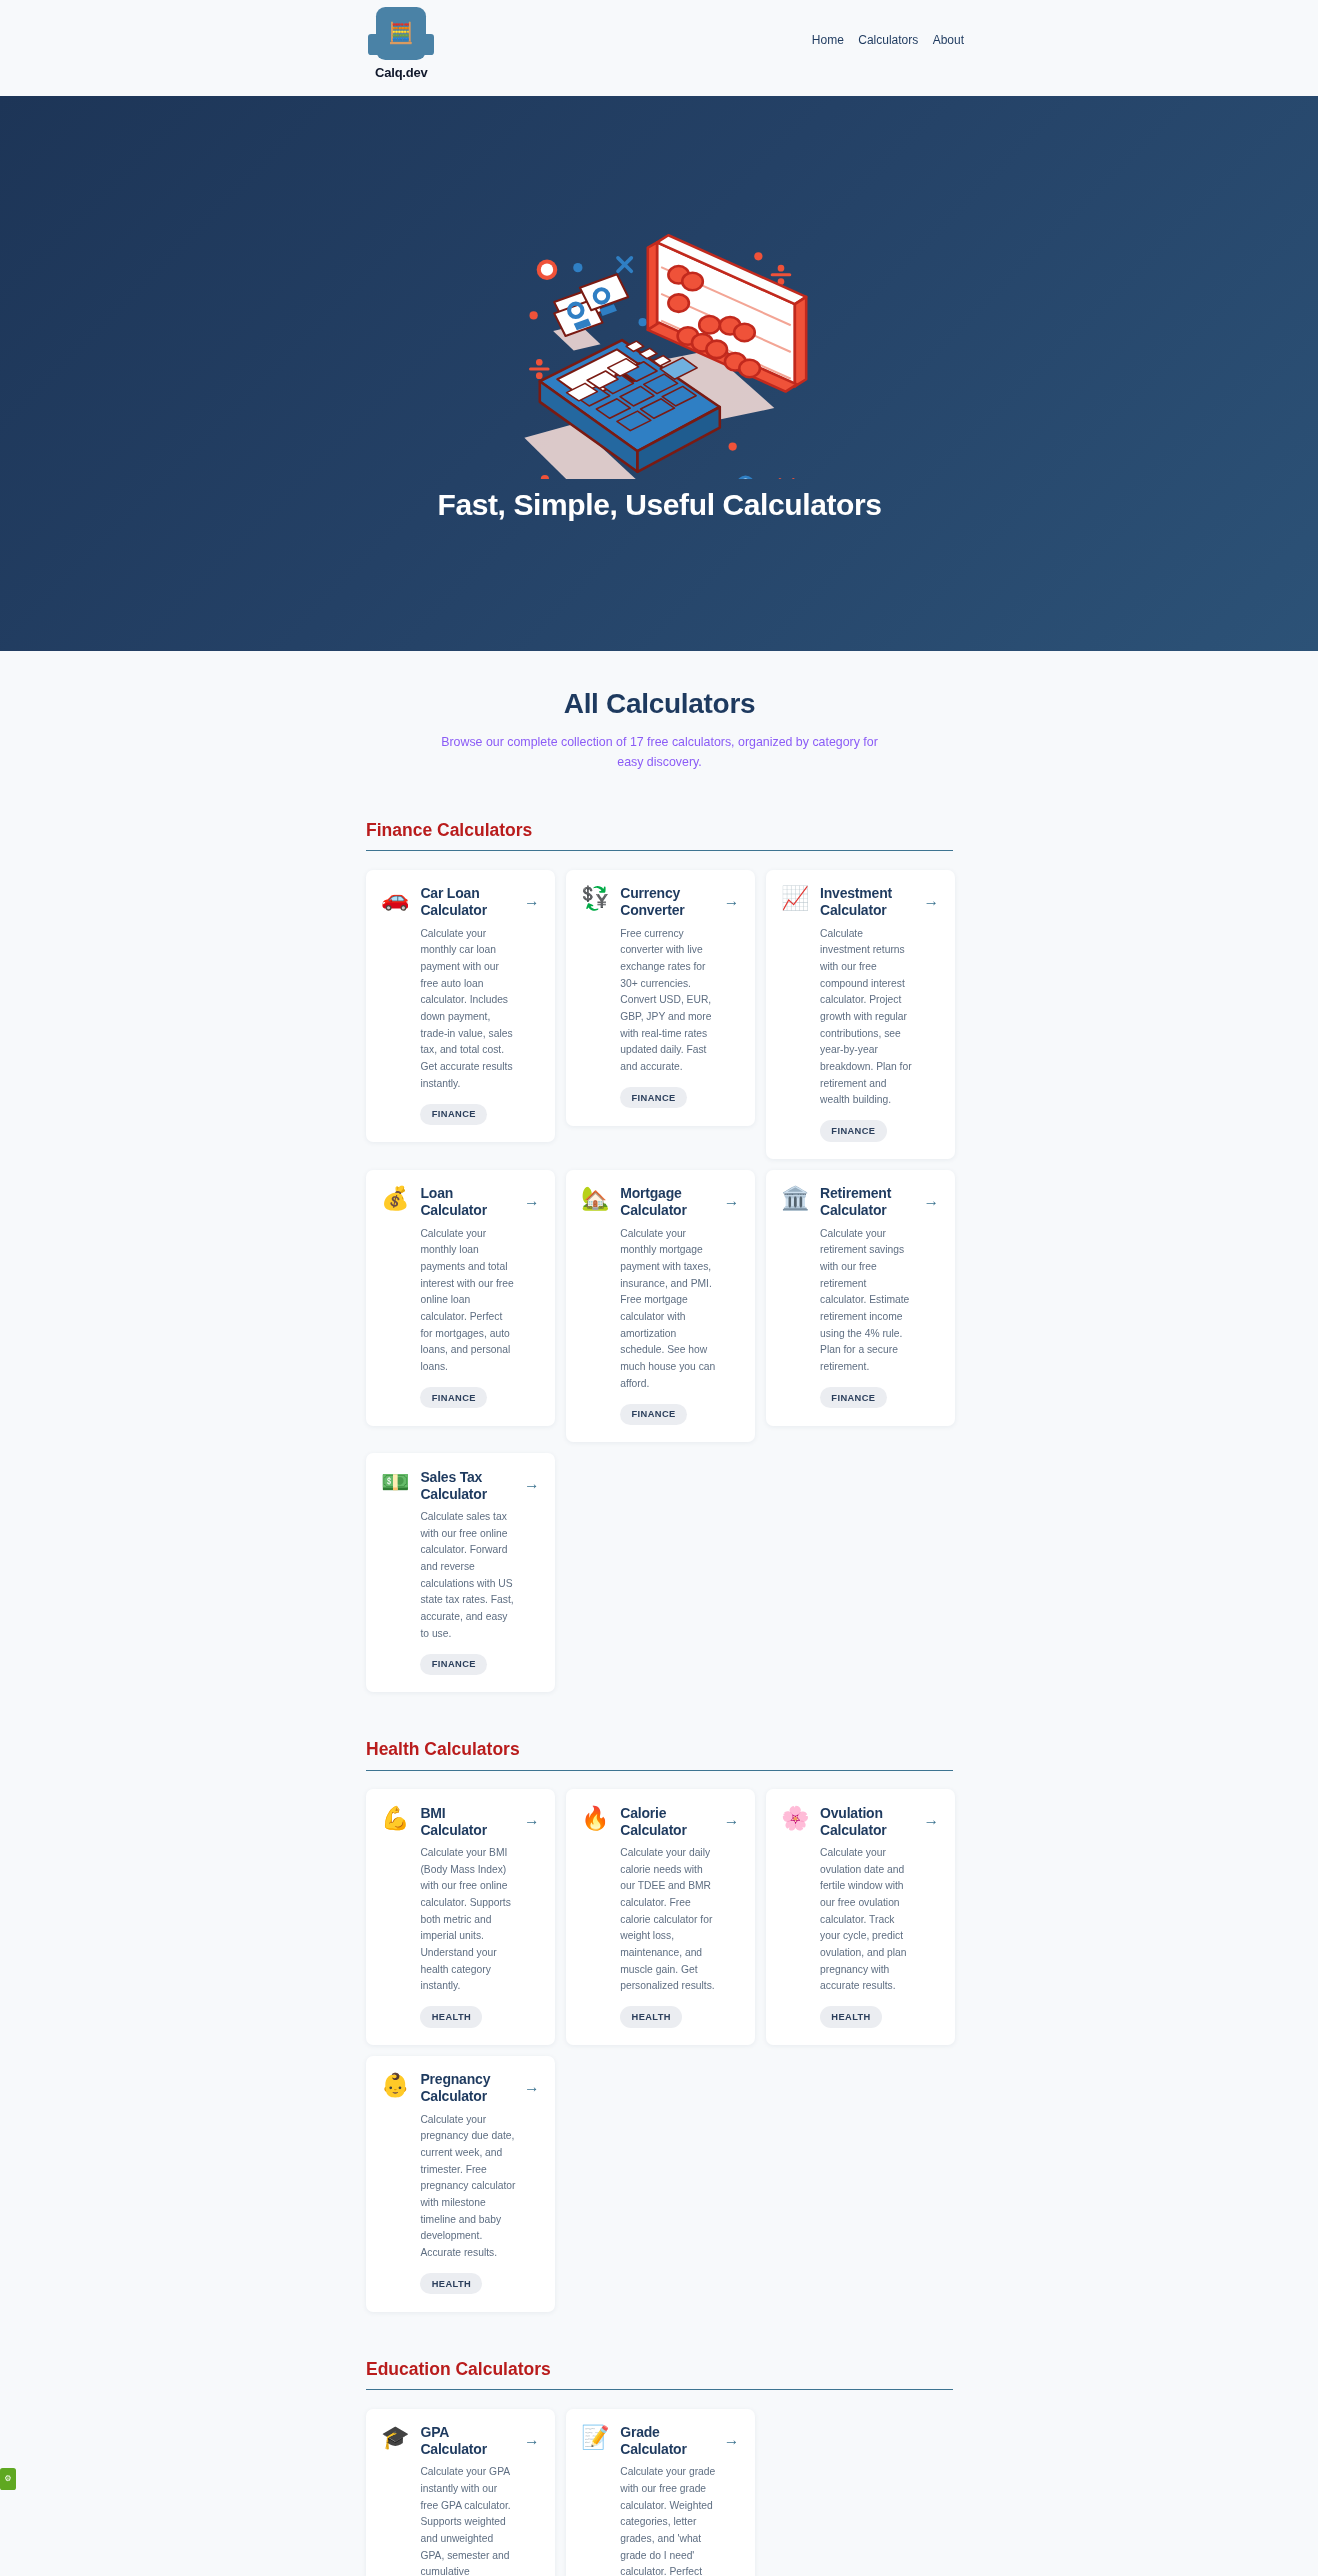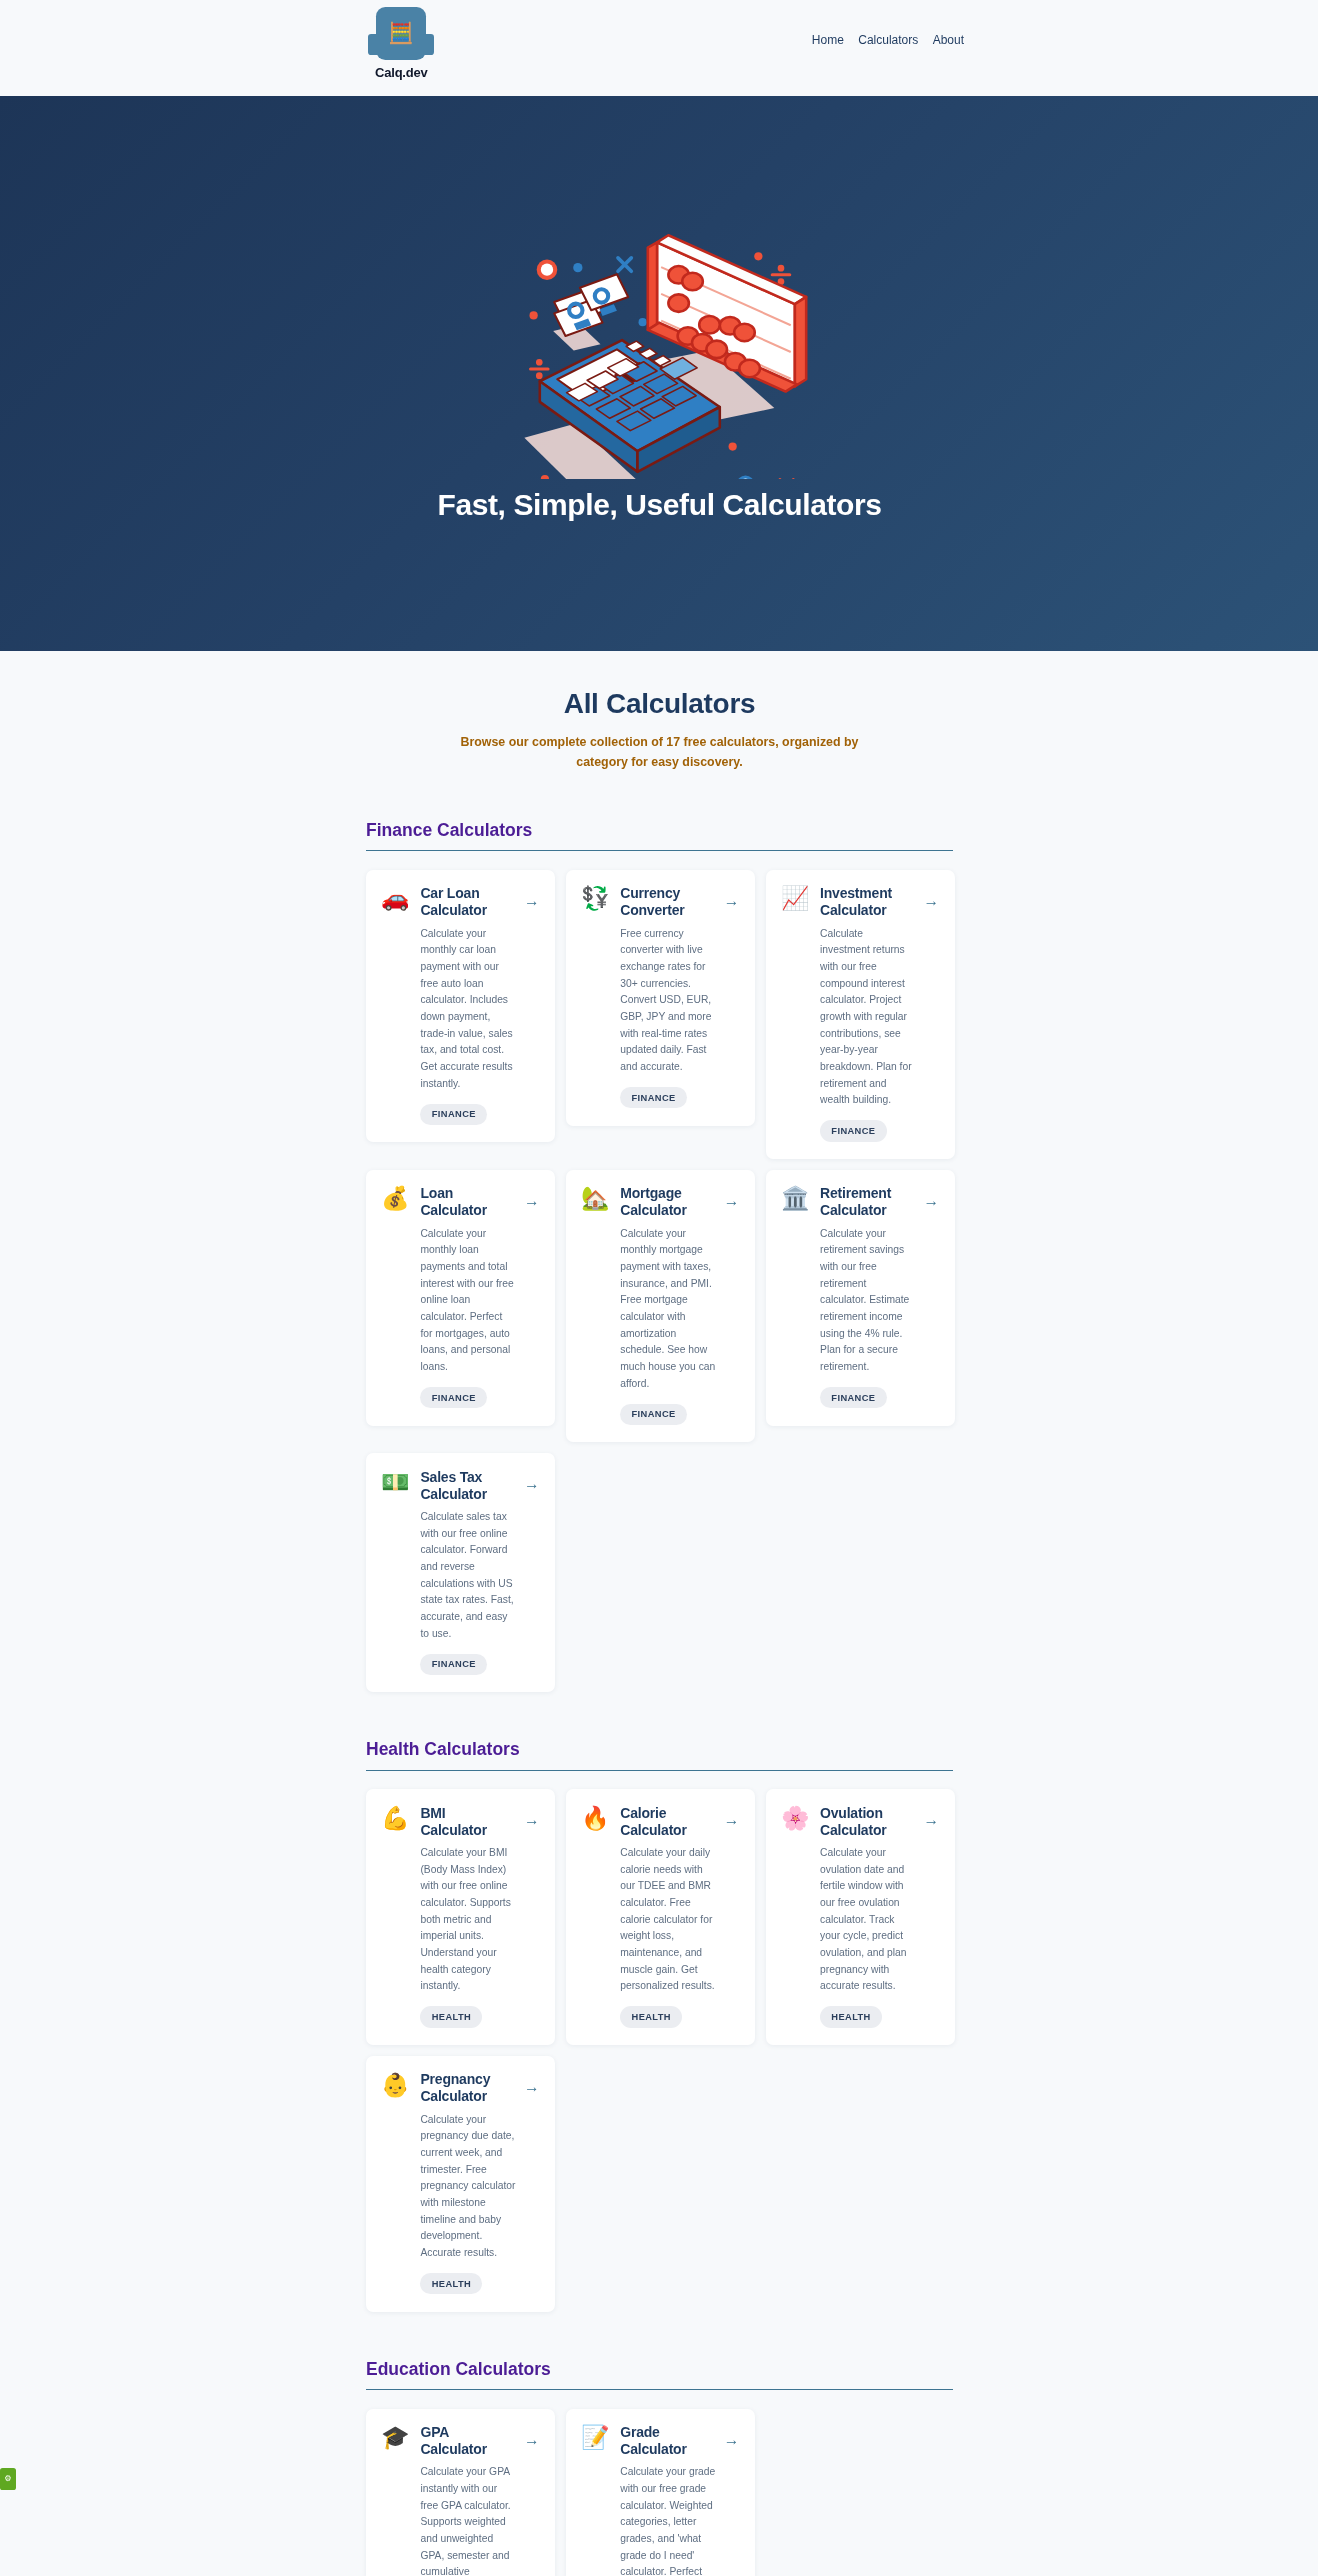--- a/index.html
+++ b/index.html
@@ -72,28 +72,28 @@
     font-size: 30px; font-weight: 700; color: #ffffff; letter-spacing: -0.4px;
     position: relative; z-index: 3;
   }
 
   
   .all-intro { padding-top: 37px; text-align: center; }
   .all-title { font-size: 28px; font-weight: 700; color: #1e3a5f; letter-spacing: -0.3px; }
   .all-desc {
     margin: 13.4px auto 0;
     width: 453px;
-    font-size: 12.4px; line-height: 1.6; color: #a16207; font-weight: bold;
+    font-size: 12.4px; line-height: 1.6; color: #8b5cf6;
   }
 
   
   .container { width: 587px; margin: 0 auto; }
   .category { margin-top: 47px; }
   .cat-head {
-    font-size: 17.5px; font-weight: 700; color: #4c1d95;
+    font-size: 17.5px; font-weight: 700; color: #b91c1c;
     padding-bottom: 9.3px;
     border-bottom: 1.5px solid #3d7491;
   }
   .card-grid {
     margin-top: 18.5px;
     display: grid;
     grid-template-columns: repeat(3, 189px);
     gap: 10.8px;
     align-items: start;
   }

